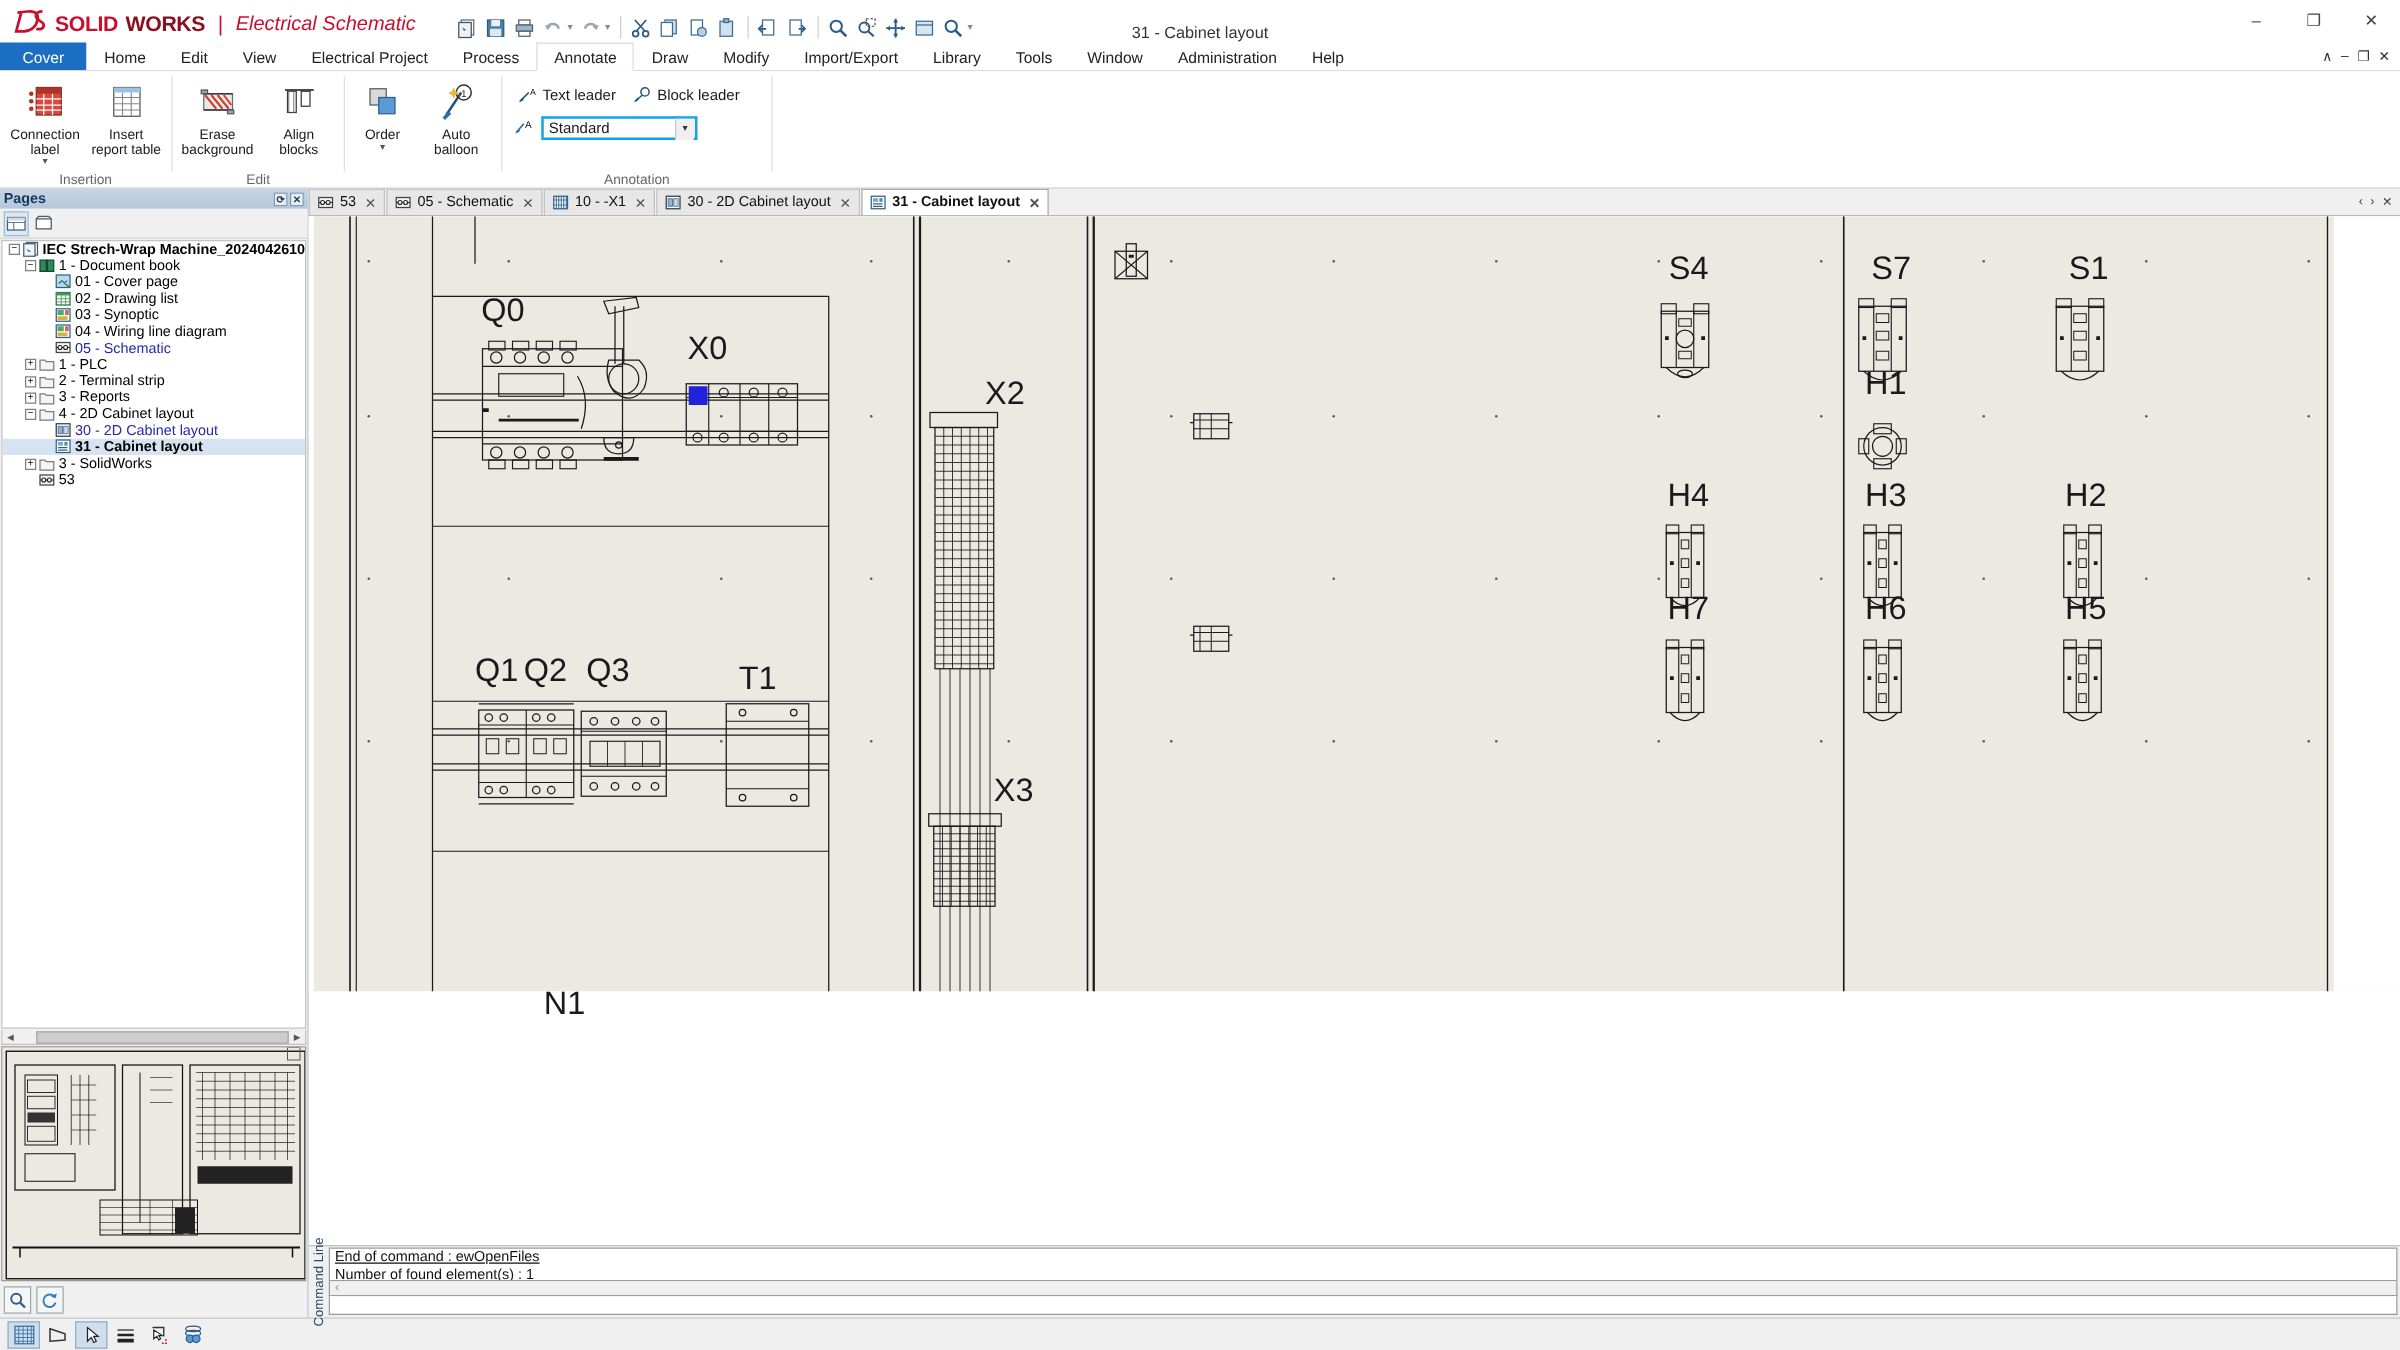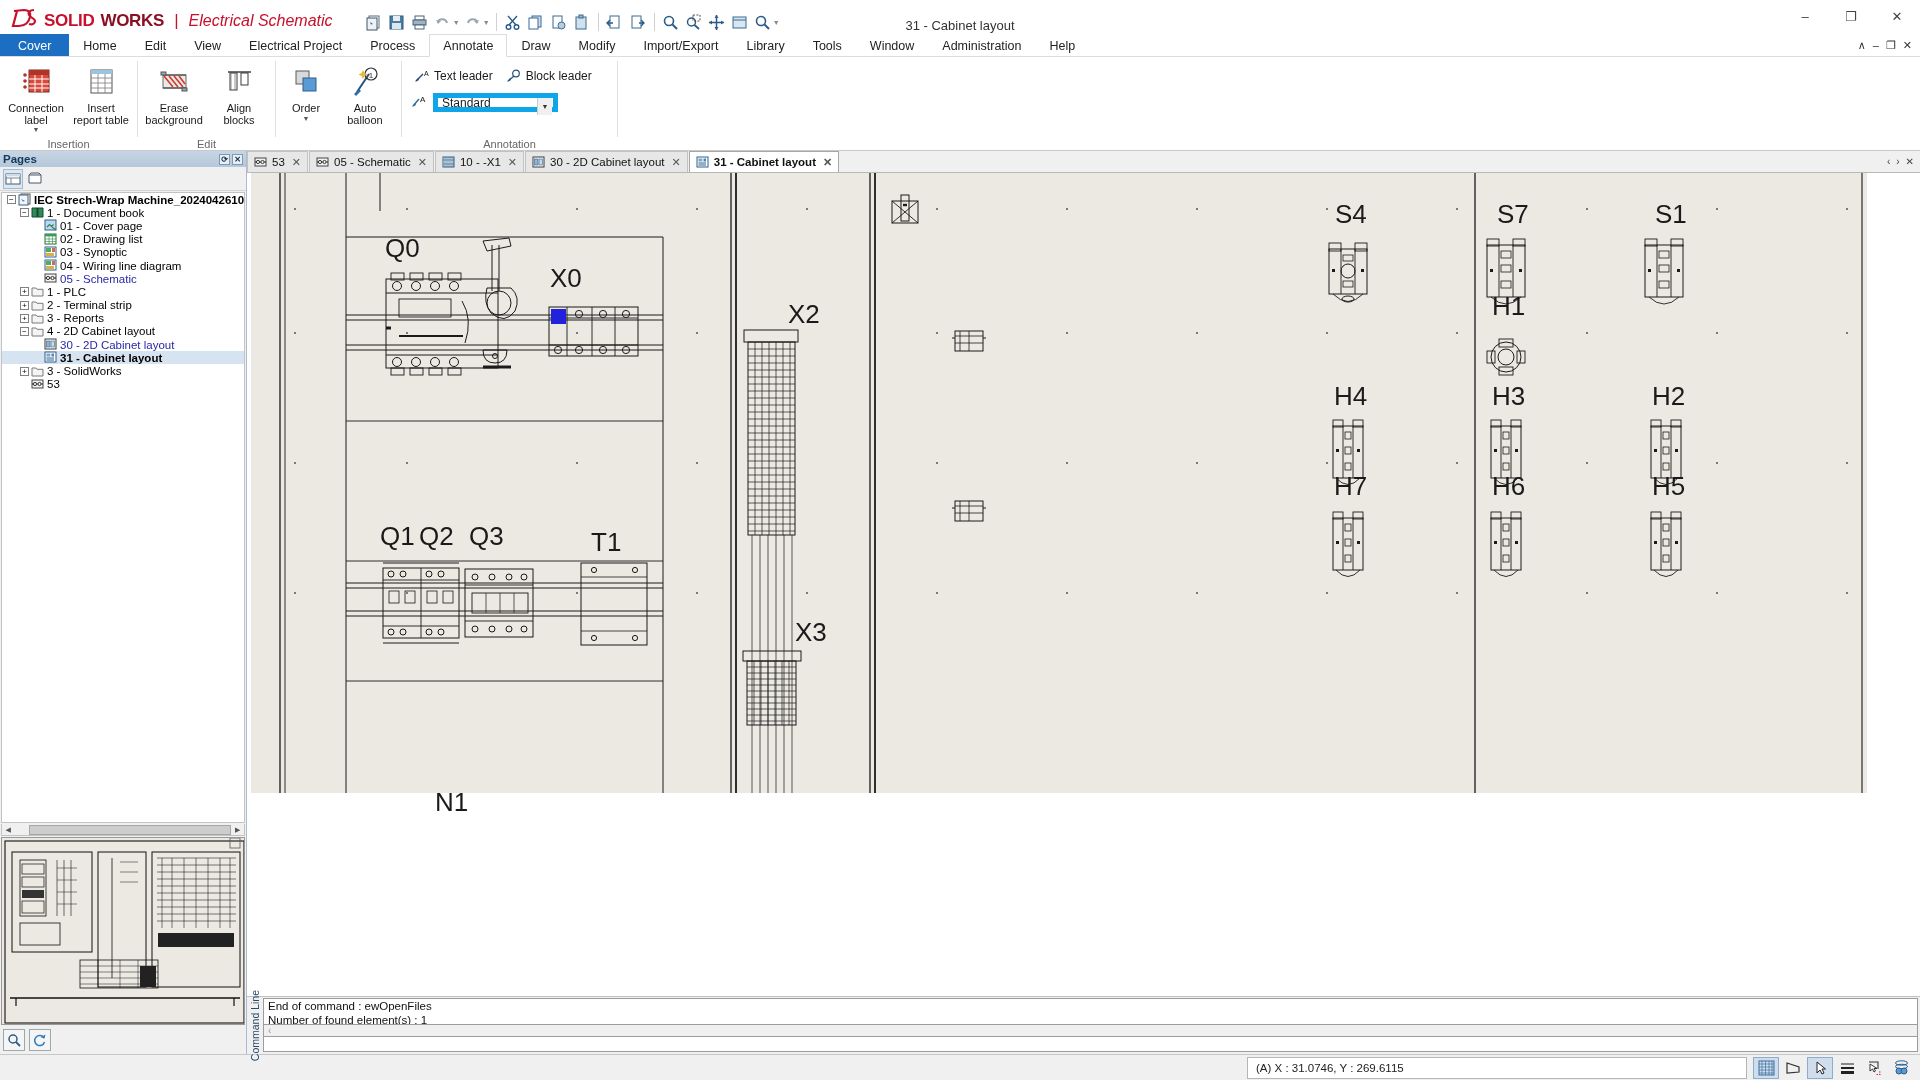--- a/index.html
+++ b/index.html
@@ -82,21 +82,21 @@
     margin-top:4px; word-wrap:break-word;
   }
   .dropcaret { font-size:7px; color:#555; line-height:7px; }
 
   .smallrow { display:flex; gap:4px; padding:2px 2px; cursor:default;
               border:1px solid transparent; border-radius:2px;}
   .smallrow .lbl { font-size:12px; color:#1a1a1a; }
   .annot-col { display:flex; flex-direction:column; padding:6px 6px 0 6px; gap:4px; }
   .annot-top { display:flex; gap:8px; }
   .combo {
-    display:flex; align-items:center; border:5px solid #0ea5e9; background:#fff;
+    display:flex; align-items:flex-start; border:2px solid #0ea5e9; background:#fff;
     height:19px; width:125px; font-size:12px; padding-left:4px; position:relative;
   }
   .combo .arrow { position:absolute; right:1px; top:0; height:17px; width:15px;
     display:flex; align-items:center; justify-content:center; font-size:7px; color:#333;
     background:#f0f0f0; border-left:1px solid #ccc;}
 
   
   .main { flex:1; display:flex; min-height:0; background:#f0f0f0; }
 
   
@@ -159,21 +159,21 @@
 
   
   .cmdline { height:58px; flex:0 0 58px; display:flex; background:#f0f0f0; border-top:1px solid #c0c0c0;}
   .cmd-vlabel {
     width:16px; flex:0 0 16px; display:flex; align-items:center; justify-content:center;
     font-size:10.5px; color:#2a4a6a;
   }
   .cmd-vlabel span { writing-mode:vertical-rl; transform:rotate(180deg); white-space:nowrap; }
   .cmd-body { flex:1; display:flex; flex-direction:column; padding:1px 2px 2px 0; }
   .cmd-out { flex:1; background:#fff; border:1px solid #9c9c9c; font-size:11.5px; padding:1px 4px;
-    line-height:13.5px; overflow:hidden; color:#111;}
+    line-height:13.5px; overflow:hidden; color:#111;text-decoration:underline;}
   .cmd-scroll { height:12px; flex:0 0 12px; background:#f0f0f0; border:1px solid #9c9c9c;
      border-top:none; display:flex; align-items:center; }
   .cmd-in { height:15px; flex:0 0 15px; background:#fff; border:1px solid #9c9c9c; border-top:none;}
 
   
   .statusbar { height:26px; flex:0 0 26px; display:flex; align-items:center; background:#f0f0f0;
     border-top:1px solid #c8c8c8; }
   .coordbox { margin-left:auto; display:flex; align-items:center; height:22px;
      border:1px solid #b5b5b5; background:#fff; min-width:500px; padding:0 8px; font-size:11.5px; color:#222;}
   .stat-icons { display:flex; align-items:center; gap:1px; padding:0 6px; }
@@ -1214,21 +1214,20 @@
           <div class="cmd-scroll">
             <span class="dim" style="font-size:10px;padding-left:4px;">‹</span>
           </div>
           <div class="cmd-in"></div>
         </div>
       </div>
     </div>
   </div>
 
   <div class="statusbar">
-    <div class="coordbox">(A) X : 31.0746, Y : 269.6115</div>
     <div class="stat-icons">
       <div class="sbtn on">
         <svg width="17" height="16" viewBox="0 0 17 16">
           <rect x="1" y="1" width="15" height="14" fill="#cfe0f0" stroke="#3a6f9f"></rect>
           <path d="M4 1 V15 M7.5 1 V15 M11 1 V15 M14 1 V15 M1 4 H16 M1 7 H16 M1 10 H16 M1 13 H16" stroke="#3a6f9f" stroke-width="0.7"></path>
         </svg>
       </div>
       <div class="sbtn">
         <svg width="17" height="16" viewBox="0 0 17 16">
           <path d="M2 3 L14 7 L14 12 L2 13z" fill="none" stroke="#333" stroke-width="1.2"></path>

